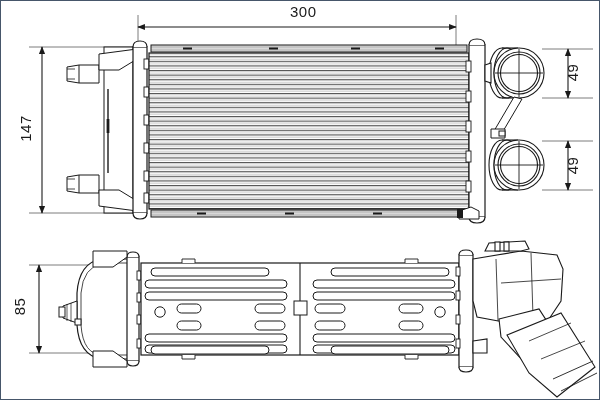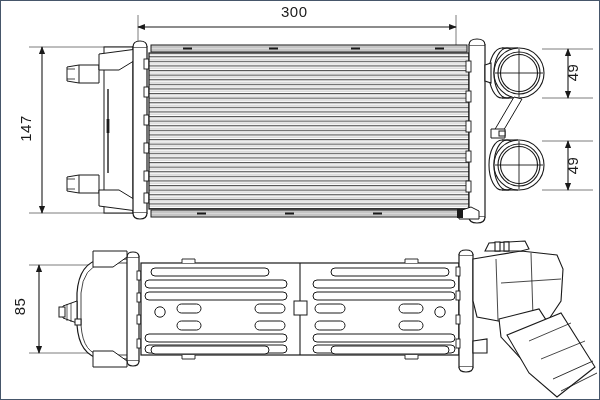--- a/index.html
+++ b/index.html
@@ -313,21 +313,21 @@
         <path d="M498,318 L538,308 L556,336 L524,362 L500,336 Z"></path>
         <path d="M506,334 L560,312 L594,366 L556,396 L528,372 Z"></path>
         <path d="M528,340 L570,322" fill="none" stroke-width="0.8"></path>
         <path d="M540,358 L584,340" fill="none" stroke-width="0.8"></path>
         <path d="M552,378 L592,360" fill="none" stroke-width="0.9"></path>
         <path d="M560,390 L596,372" fill="none" stroke-width="0.9"></path>
       </g>
     </g>
   </svg>
 
-  <div class="dim-label" style="left:280px; top:2px;">300</div>
+  <div class="dim-label" style="left:289px; top:2px;">300</div>
 
   <div class="dim-label rot" style="left:6px; top:119px; width:36px; text-align:center;">147</div>
 
   <div class="dim-label rot" style="left:557px; top:63px; width:28px; text-align:center;">49</div>
 
   <div class="dim-label rot" style="left:557px; top:156px; width:28px; text-align:center;">49</div>
 
   <div class="dim-label rot" style="left:4px; top:297px; width:28px; text-align:center;">85</div>
 
 </div>

